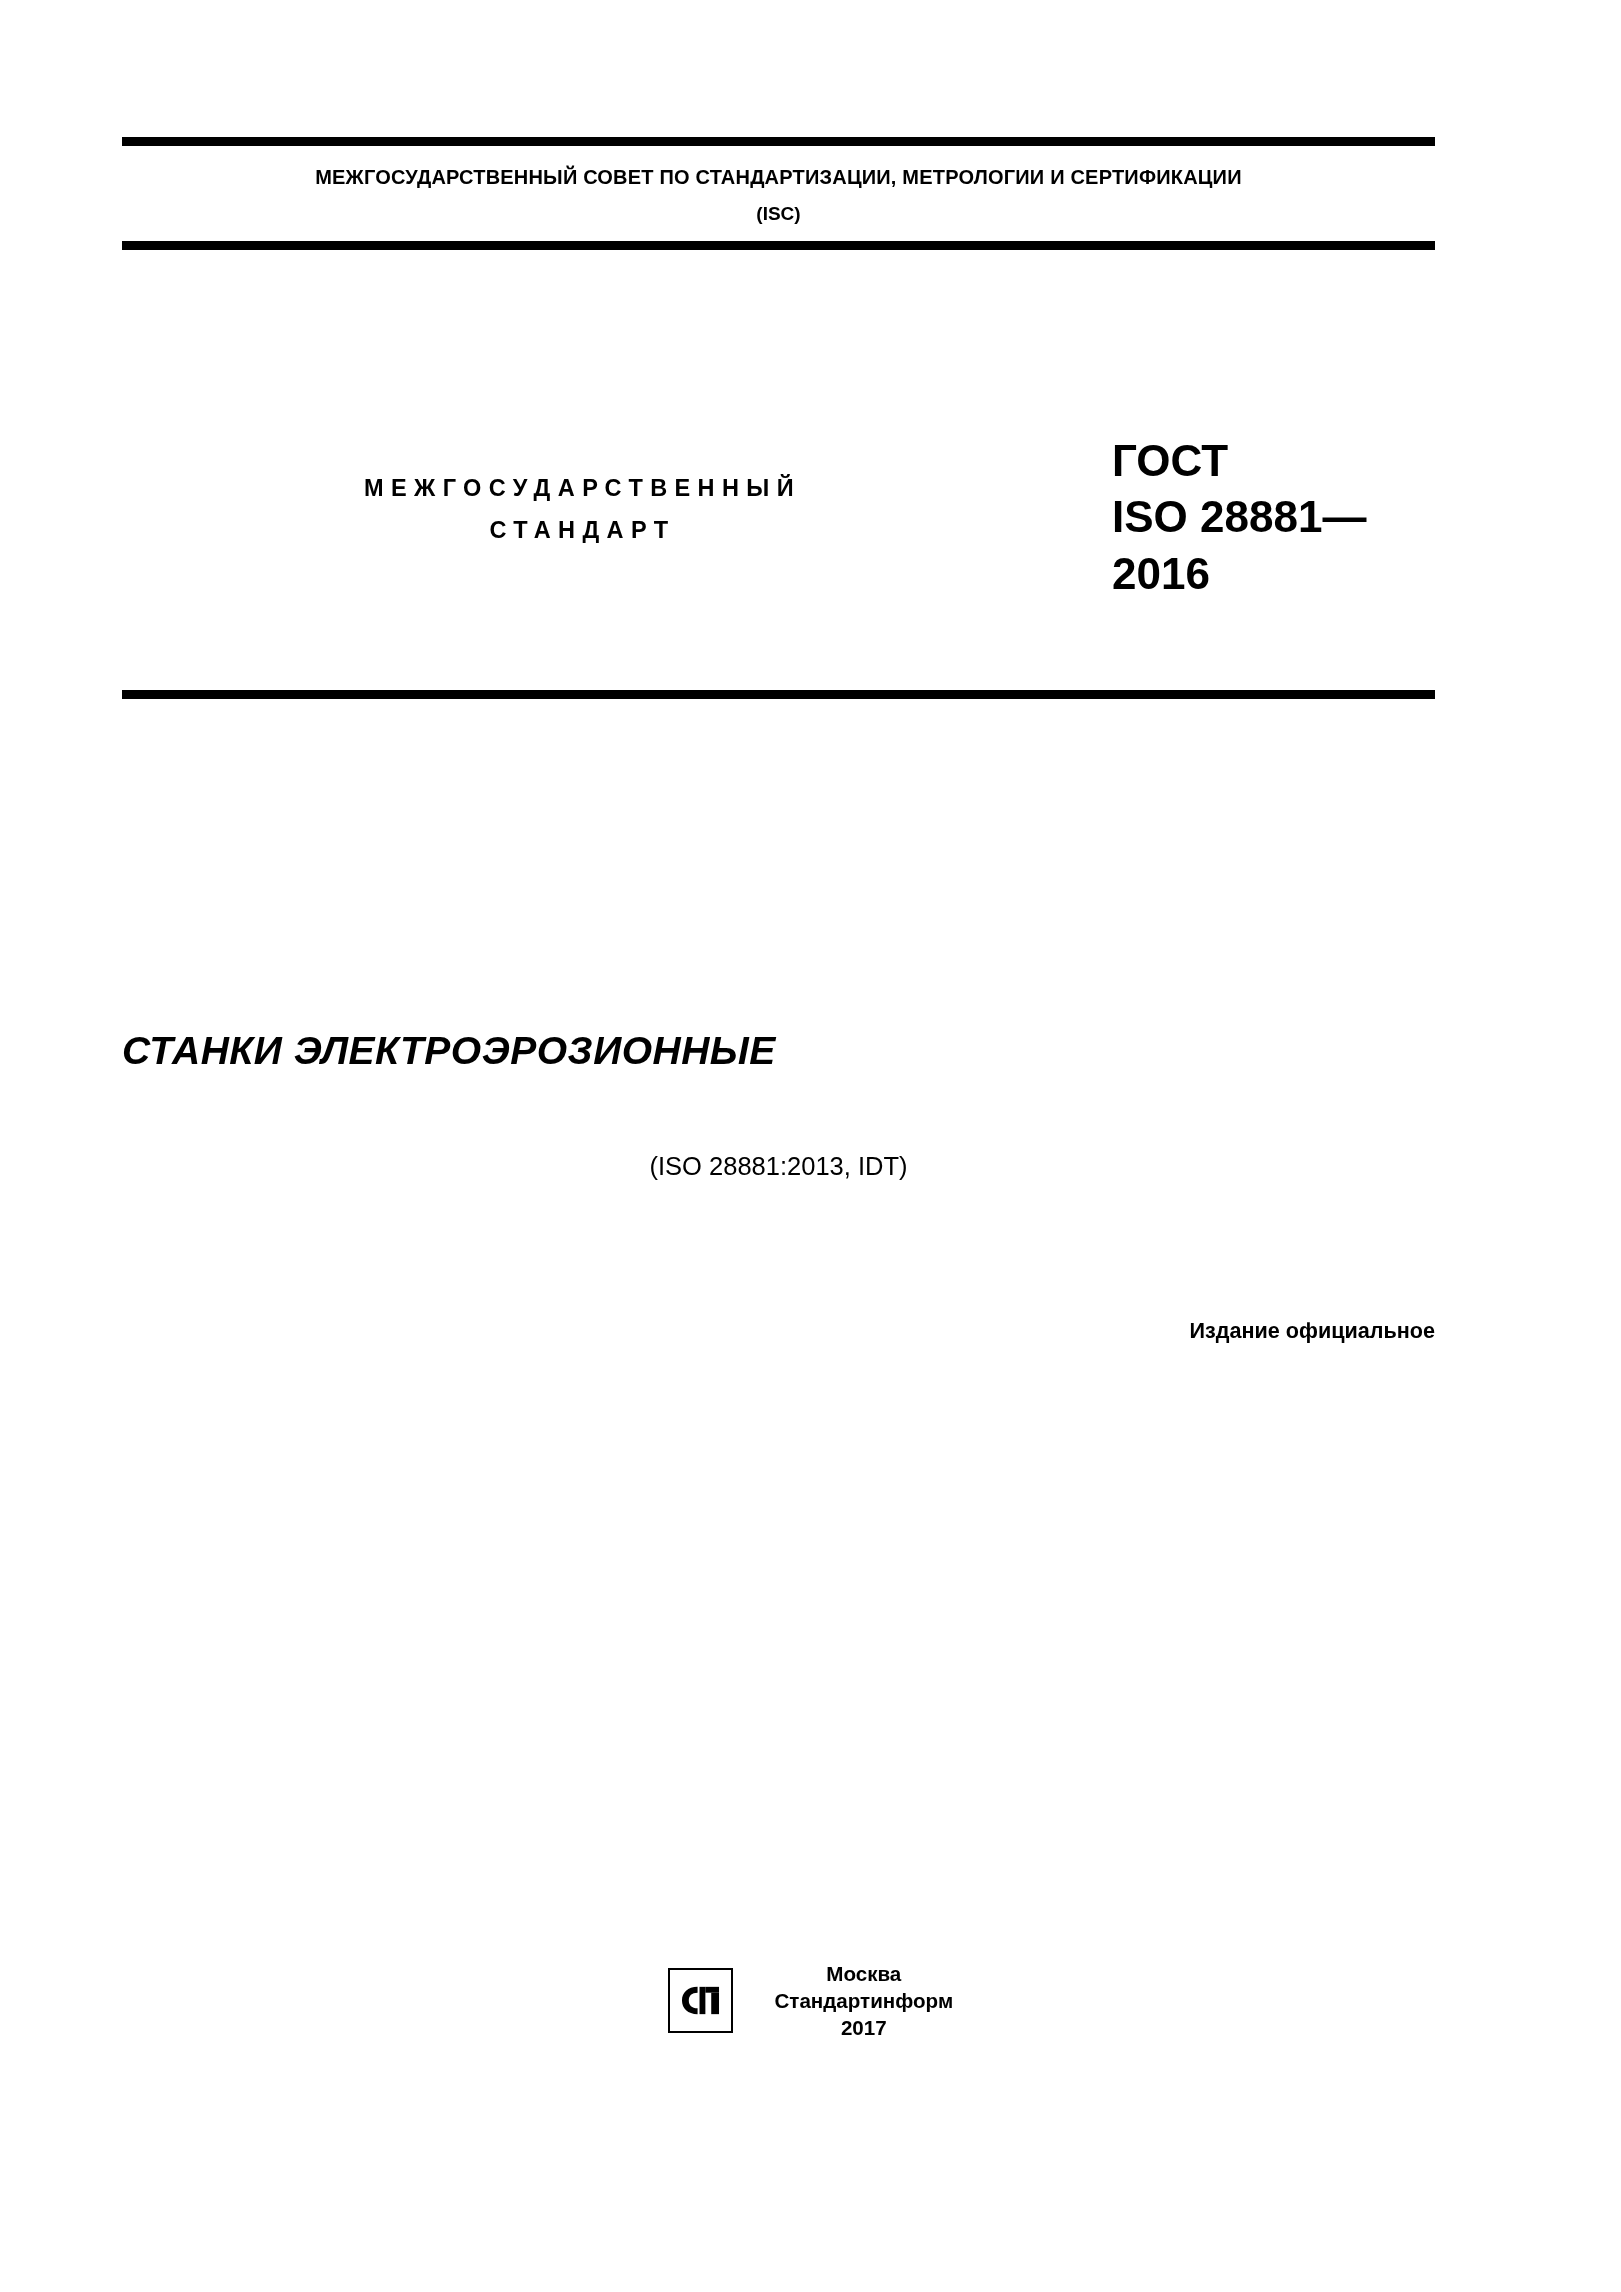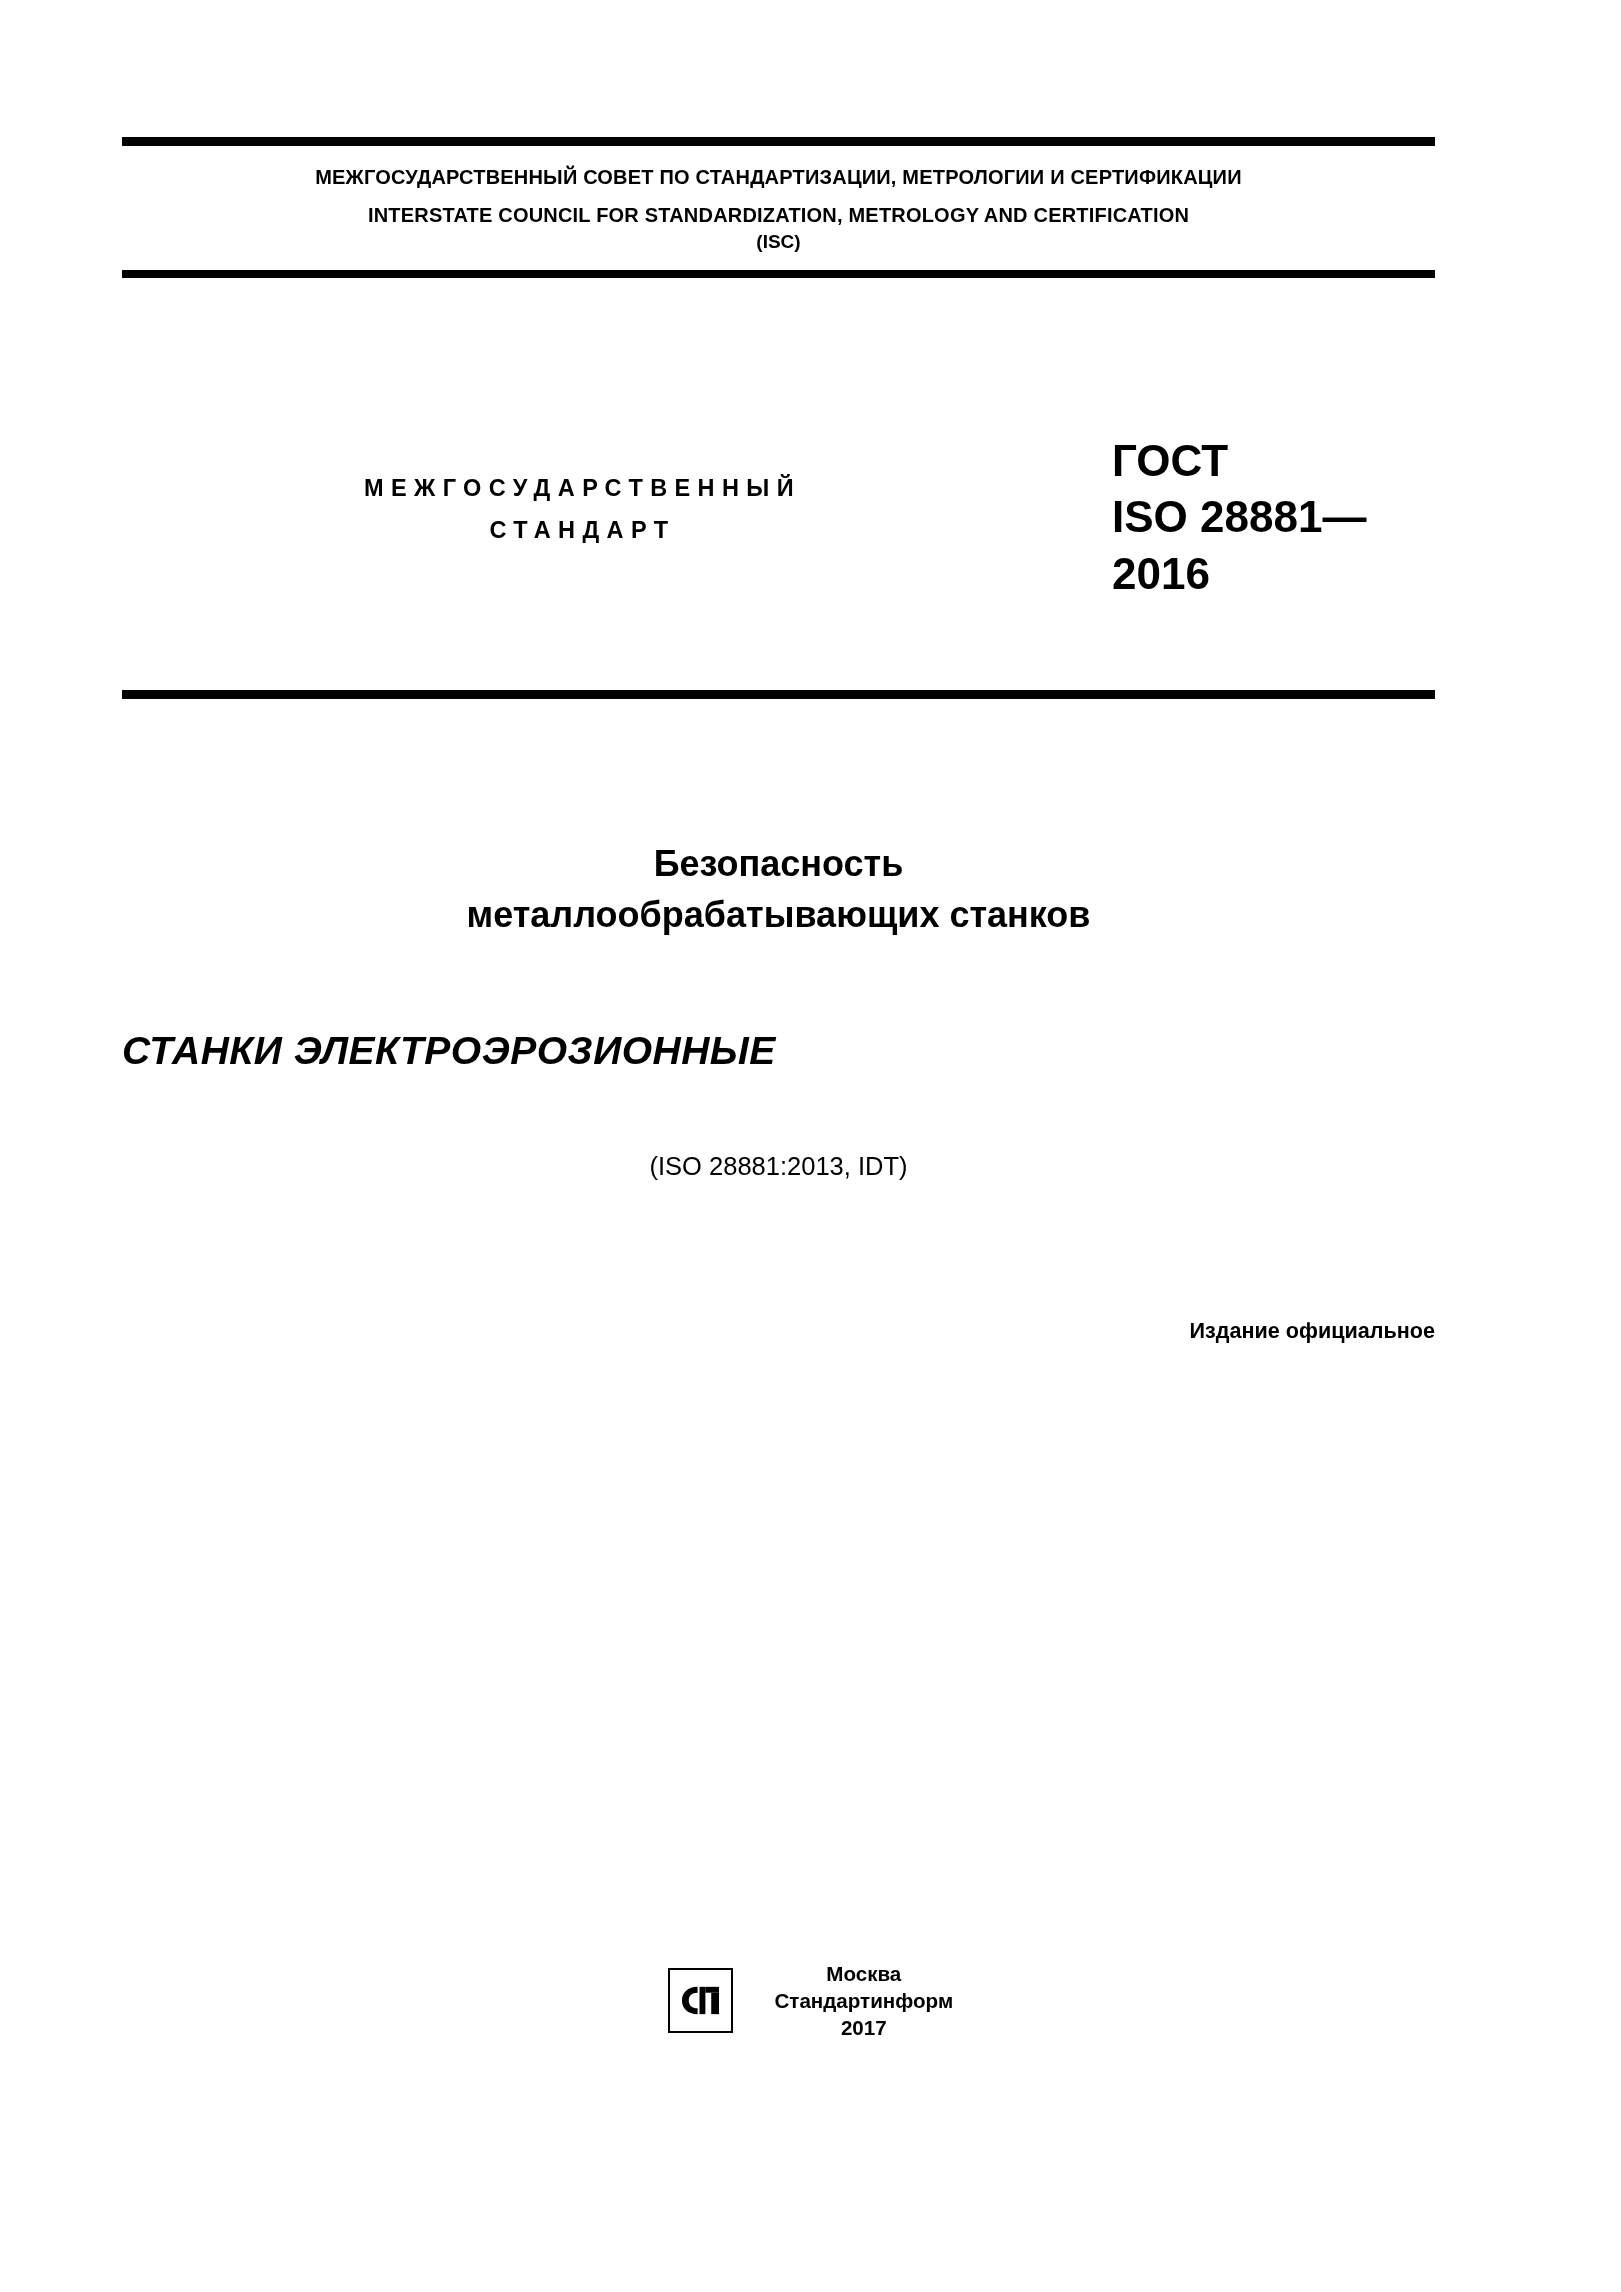--- a/index.html
+++ b/index.html
@@ -177,43 +177,38 @@
 </head>
 <body>
 
 <div class="page">
 
   <div class="header-block">
     <div class="rule-thick"></div>
     <div class="council-text">
       <div class="council-line">МЕЖГОСУДАРСТВЕННЫЙ СОВЕТ ПО СТАНДАРТИЗАЦИИ, МЕТРОЛОГИИ И СЕРТИФИКАЦИИ</div>
       <div class="council-gap"></div>
-      <div class="council-line">INTERSTATE COUNCIL FOR STANDARDIZATION, METROLOGY AND CERTIFICATION</div>
       <div class="council-sub">(ISC)</div>
     </div>
     <div class="rule-thick"></div>
   </div>
 
   <div class="std-row">
     <div class="std-left">
       <div class="l1">МЕЖГОСУДАРСТВЕННЫЙ</div>
       <div class="l2">СТАНДАРТ</div>
     </div>
     <div class="std-right">
       <div>ГОСТ</div>
       <div>ISO 28881—</div>
       <div>2016</div>
     </div>
   </div>
   <div class="rule-bottom"></div>
 
-  <div class="main-title">
-    <div class="mt-line">Безопасность</div>
-    <div class="mt-line">металлообрабатывающих станков</div>
-  </div>
 
   <div class="subject">СТАНКИ ЭЛЕКТРОЭРОЗИОННЫЕ</div>
 
   <div class="equivalence">(ISO 28881:2013, IDT)</div>
 
   <div class="official">Издание официальное</div>
 
   <div class="publisher">
     <div class="logo">
       <svg width="45" height="39" viewBox="0 0 46 40" aria-hidden="true">

